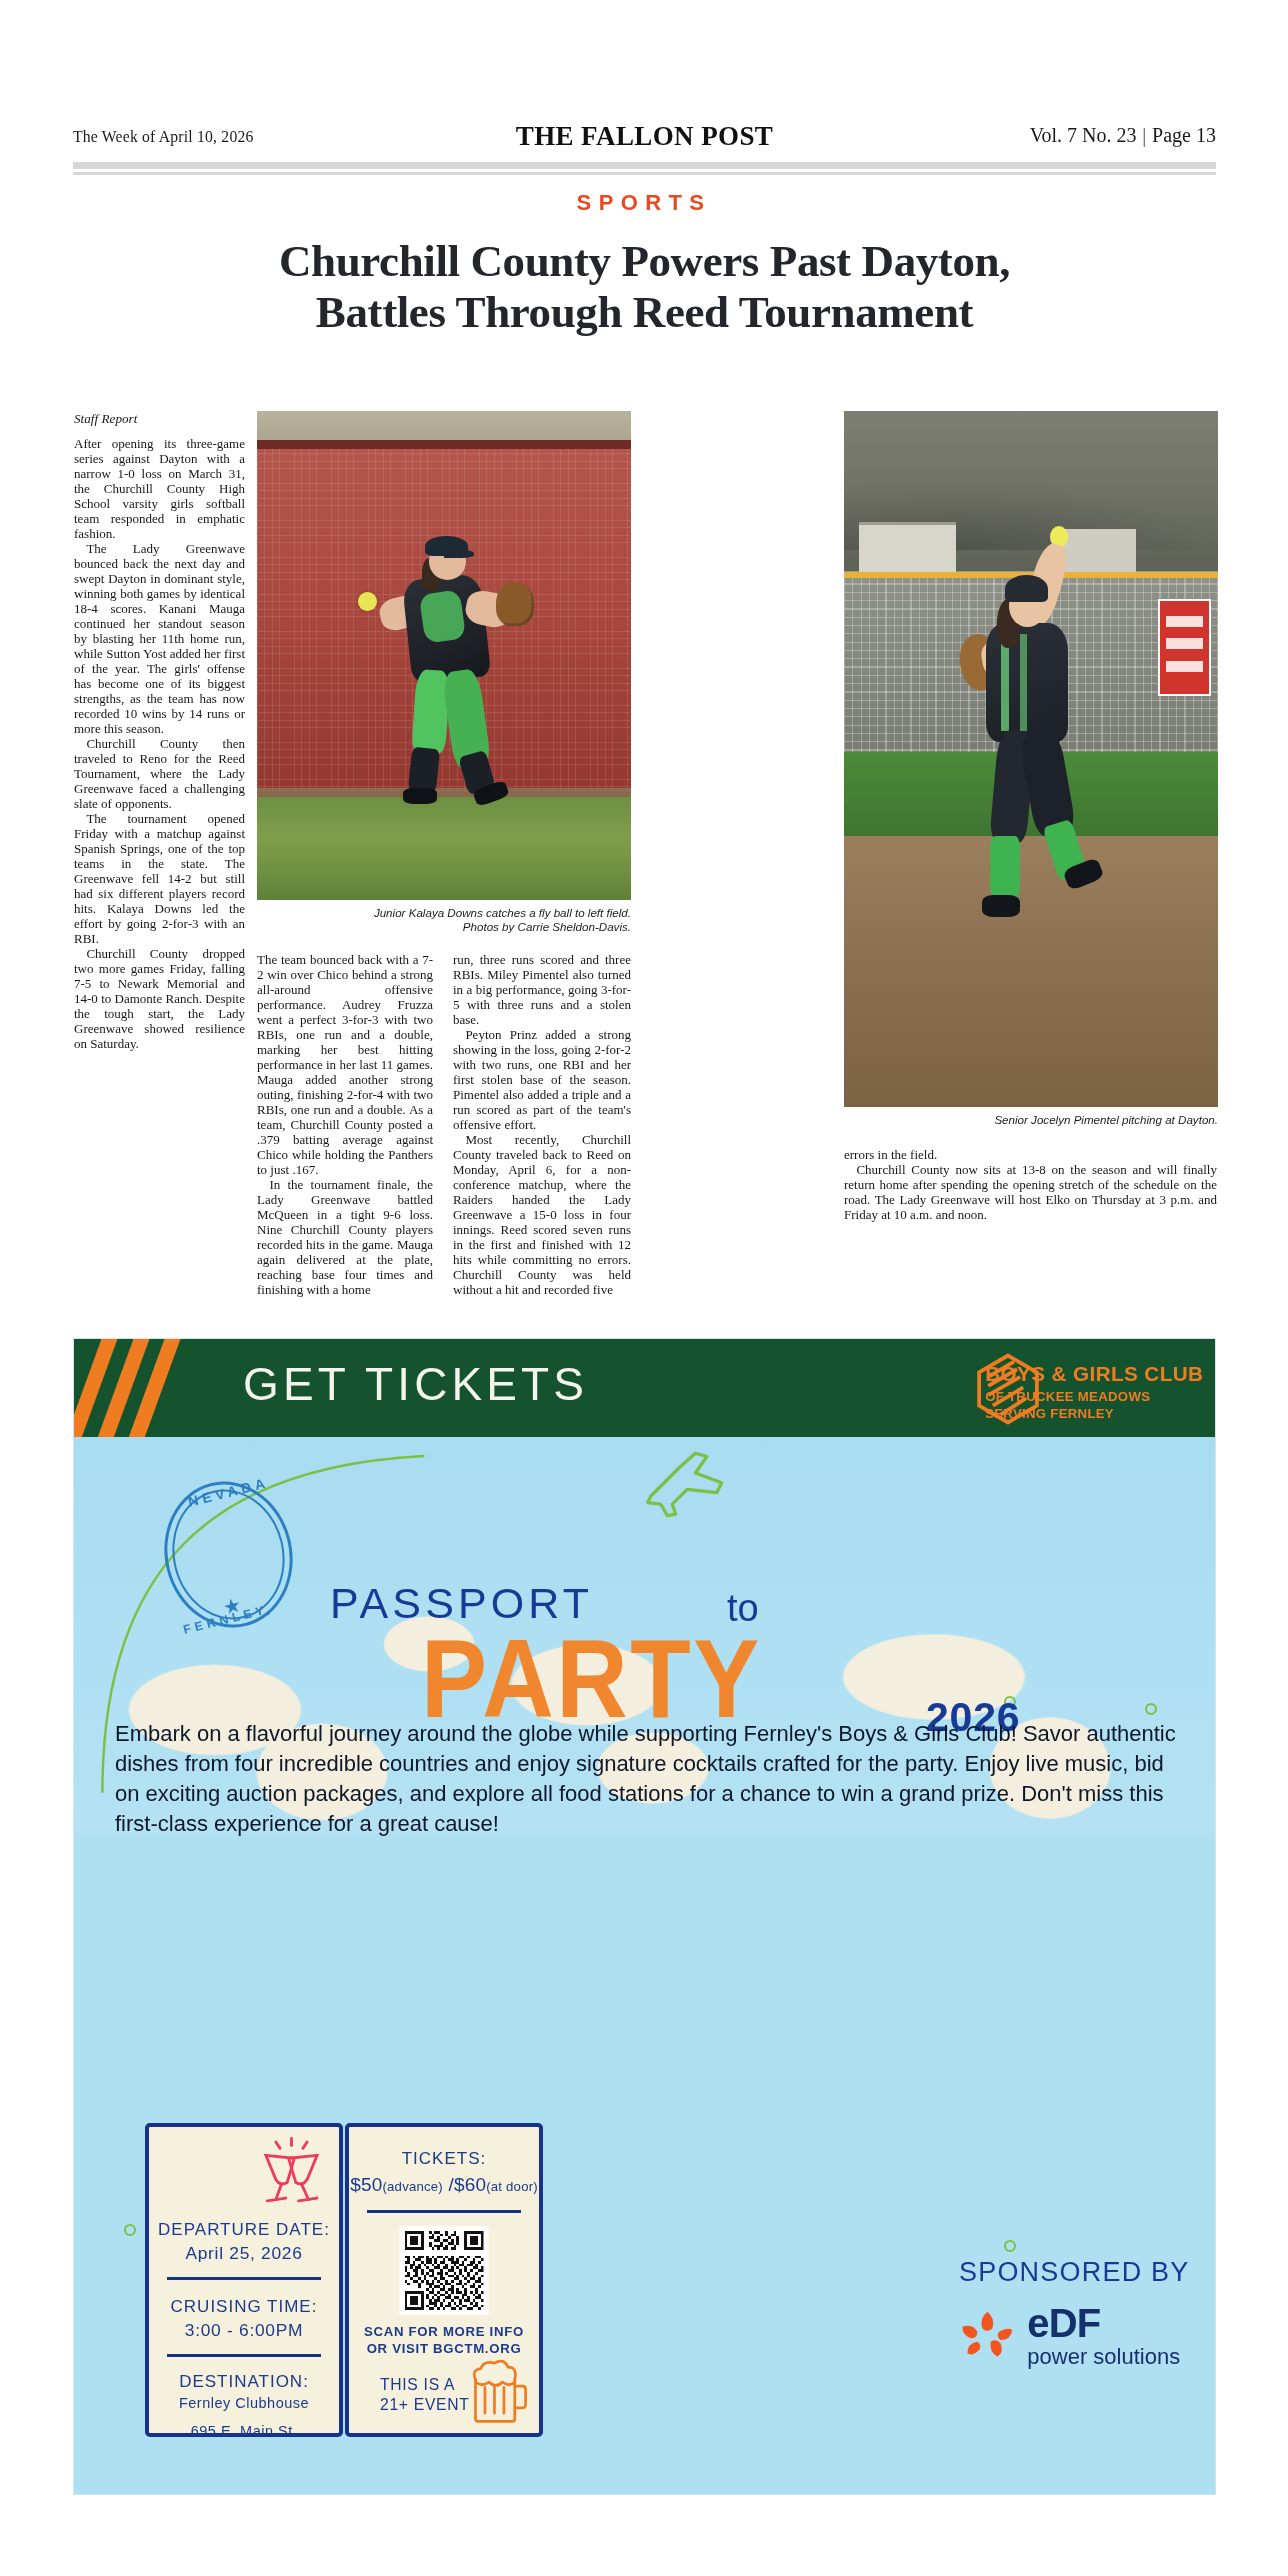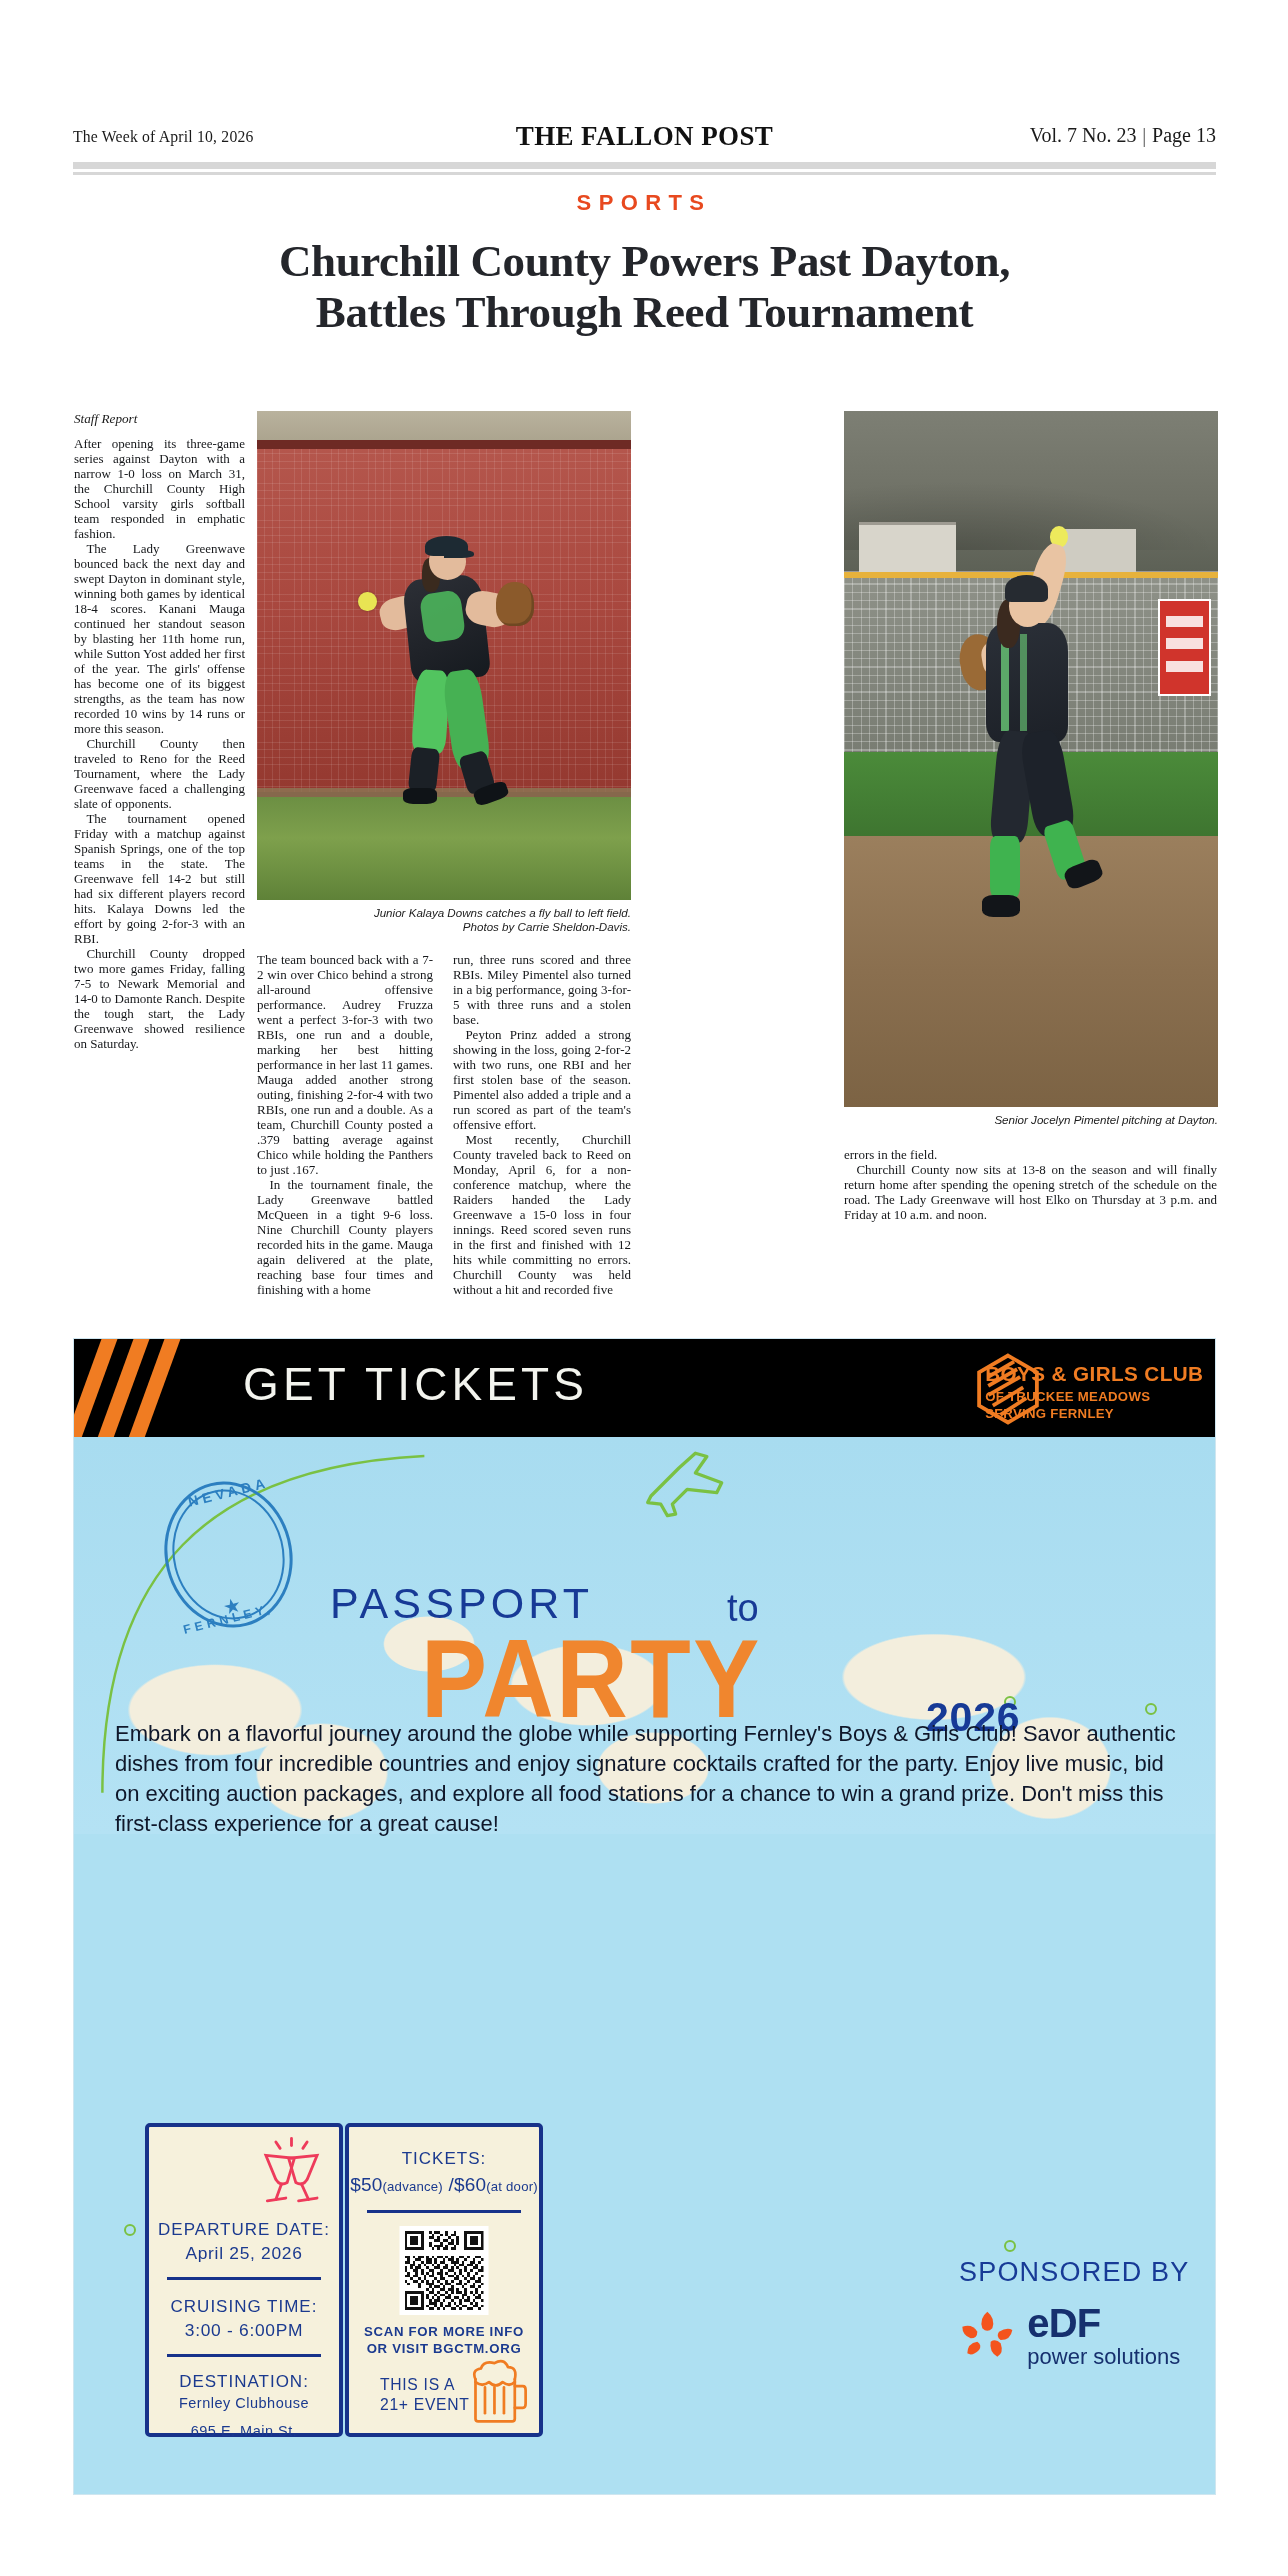--- a/index.html
+++ b/index.html
@@ -200,21 +200,21 @@
     background:#121519; border-radius:30%; transform:rotate(-22deg); }
 
   
   .ad {
     position:absolute; left:73px; top:1338px; width:1143px; height:1157px;
     background:#aee0f2; overflow:hidden;
     border:0.8px solid #cfe6f0;
   }
   .ad-header {
     position:absolute; left:0; top:0; width:100%; height:98px;
-    background:#000000; overflow:hidden;
+    background:#14532d; overflow:hidden;
   }
   .ad-stripe { position:absolute; top:-25px; width:15.7px; height:157px;
     background:#f07c22; transform:skewX(-20deg); }
   .ad-get-tickets {
     position:absolute; left:169px; top:18px;
     font-family:"Liberation Sans", sans-serif;
     font-size:46px; font-weight:300; letter-spacing:4.1px; color:#f3f4ee;
   }
   .bgc-logo { position:absolute; right:169px; top:11.6px; width:76px; height:76px; }
   .bgc-text { position:absolute; right:11.6px; top:23px; text-align:left; }

